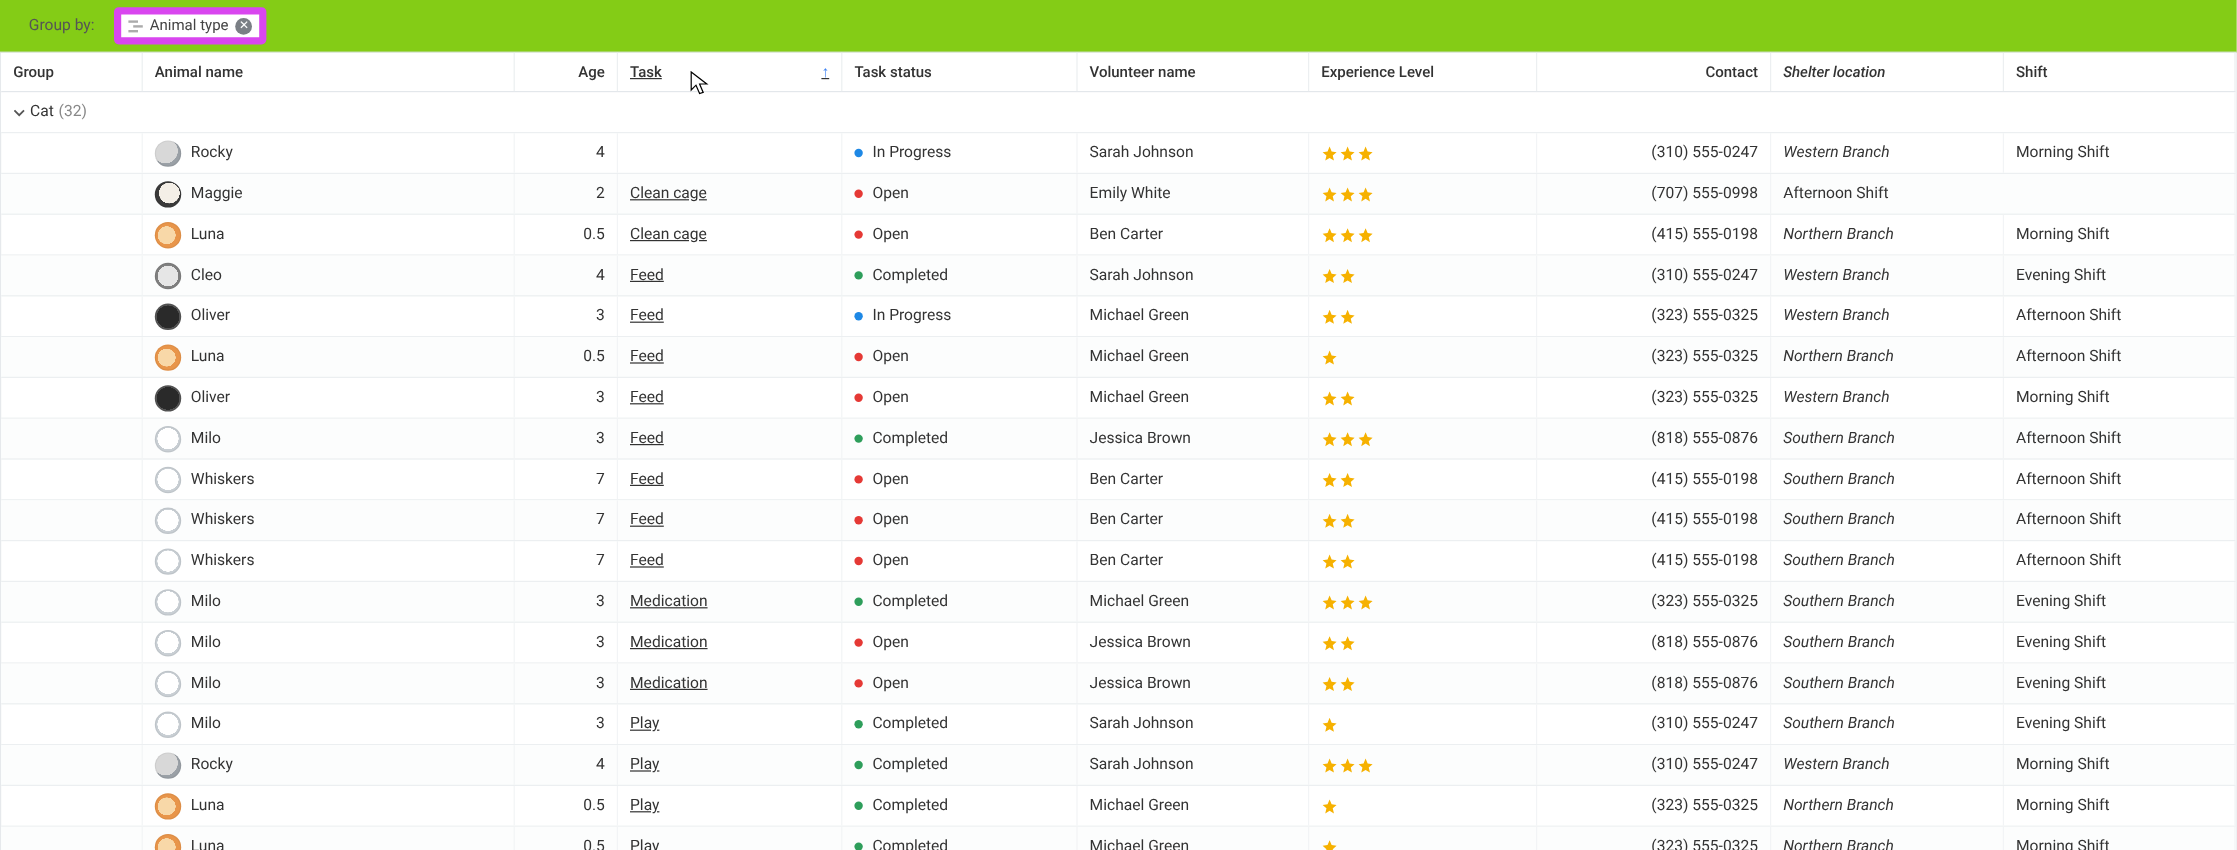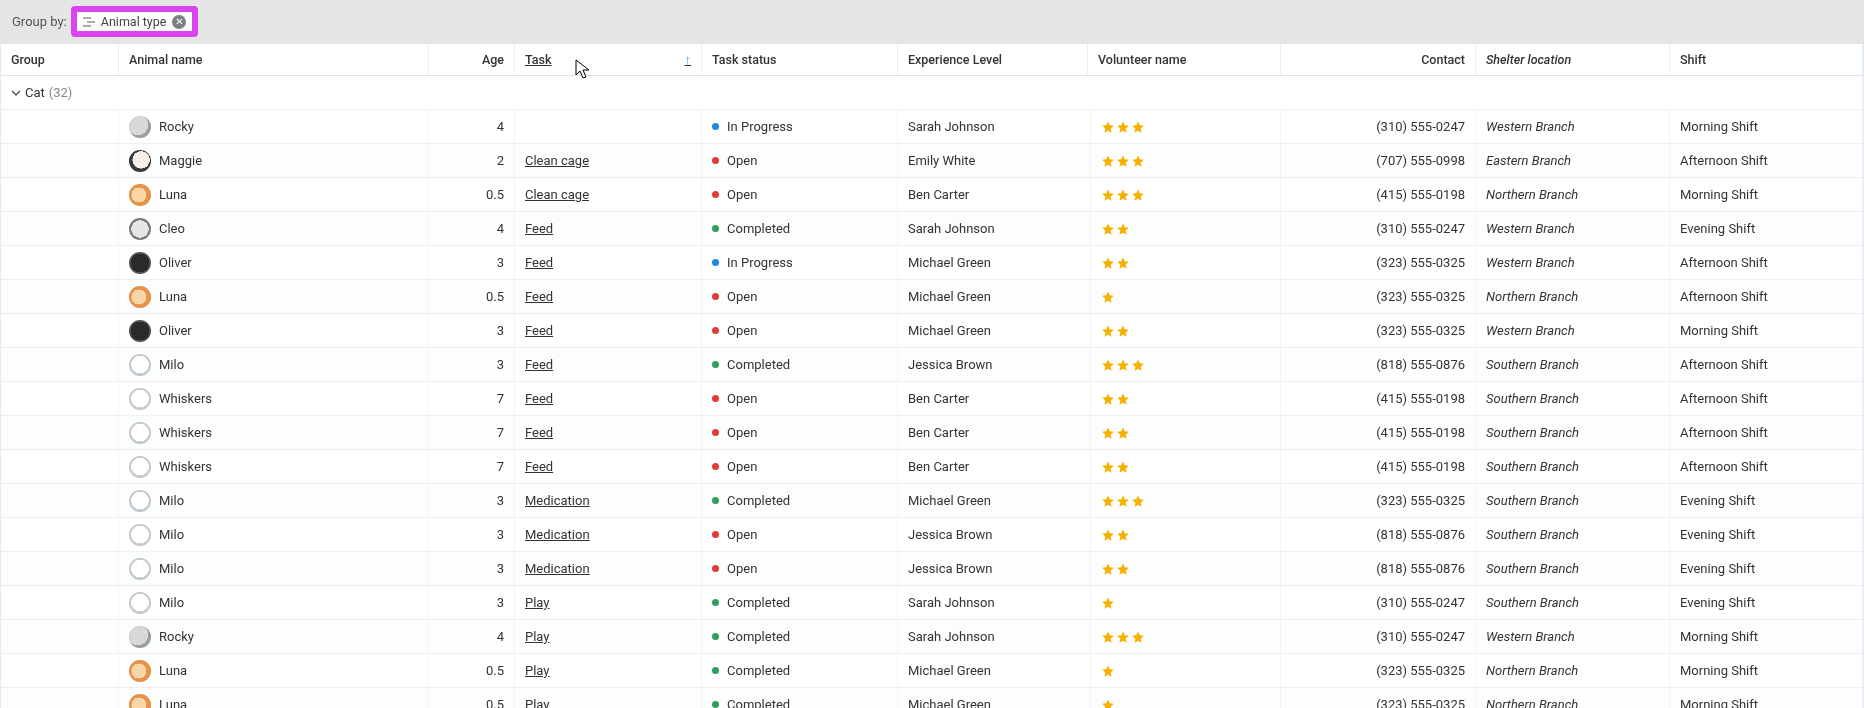--- a/index.html
+++ b/index.html
@@ -6,24 +6,24 @@
   html, body {
     margin: 0; padding: 0;
     font-family: -apple-system, BlinkMacSystemFont, "Segoe UI", Roboto, "Helvetica Neue", Arial, sans-serif;
     font-size: 13px;
     color: #333;
     background: #f5f7f7;
   }
   .groupby-bar {
     display: flex;
     align-items: center;
-    gap: 4px;
-    padding: 6px 12px;
+    gap: 16px;
+    padding: 6px 24px;
     border-bottom: 1px solid #dde2e6;
-    background: #e5e5e5;
+    background: #84cc16;
   }
   .groupby-bar .lbl { color: #555; }
   .chip {
     display: inline-flex;
     align-items: center;
     gap: 6px;
     background: #fff;
     border: 6px solid #d946ef;
     border-radius: 4px;
     padding: 2px 6px;
@@ -170,25 +170,25 @@
     <div class="cell c-age">
         <span>Age</span>
       </div>
     <div class="cell c-task">
       <span>Task</span>
       <span class="sort">↑</span>
     </div>
     <div class="cell c-status">
         <span>Task status</span>
       </div>
+    <div class="cell c-vol">
+        <span>Volunteer name</span>
+      </div>
     <div class="cell c-exp">
         <span>Experience Level</span>
-      </div>
-    <div class="cell c-vol">
-        <span>Volunteer name</span>
       </div>
     <div class="cell c-contact">
         <span>Contact</span>
       </div>
     <div class="cell c-loc">
         <span>Shelter location</span>
       </div>
     <div class="cell c-shift">
         <span>Shift</span>
       </div>
@@ -253,21 +253,20 @@
             <path fill="currentColor" d="M12 2l2.9 6.9L22 10l-5.5 4.8L18.2 22 12 18.3 5.8 22l1.7-7.2L2 10l7.1-1.1z"></path>
           </svg>
           <svg class="star" width="14" height="14" viewBox="0 0 24 24">
             <path fill="currentColor" d="M12 2l2.9 6.9L22 10l-5.5 4.8L18.2 22 12 18.3 5.8 22l1.7-7.2L2 10l7.1-1.1z"></path>
           </svg>
           <svg class="star" width="14" height="14" viewBox="0 0 24 24">
             <path fill="currentColor" d="M12 2l2.9 6.9L22 10l-5.5 4.8L18.2 22 12 18.3 5.8 22l1.7-7.2L2 10l7.1-1.1z"></path>
           </svg>
         </div>
         <div class="cell c-contact">(707) 555-0998</div>
-        <div class="cell c-loc">Eastern Branch</div>
         <div class="cell c-shift">Afternoon Shift</div>
       </div>
       <div class="row">
         <div class="cell c-group"></div>
         <div class="cell c-animal">
           <span class="avatar av-v2"></span>
           <span>Luna</span>
         </div>
         <div class="cell c-age">0.5</div>
         <div class="cell c-task">Clean cage</div>

